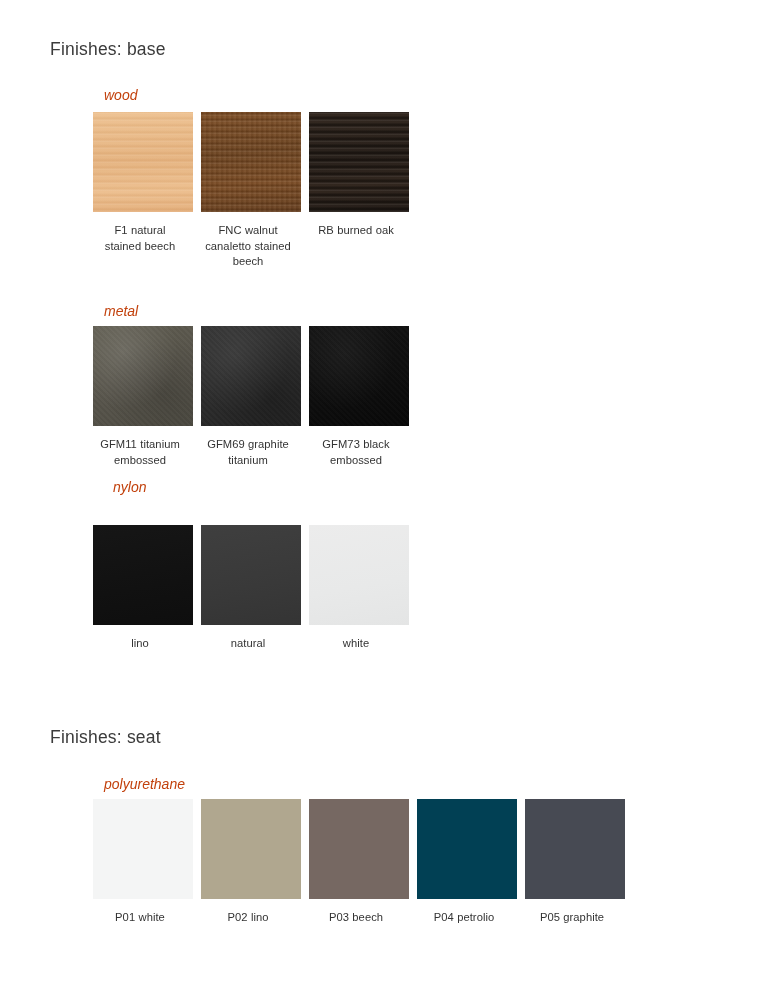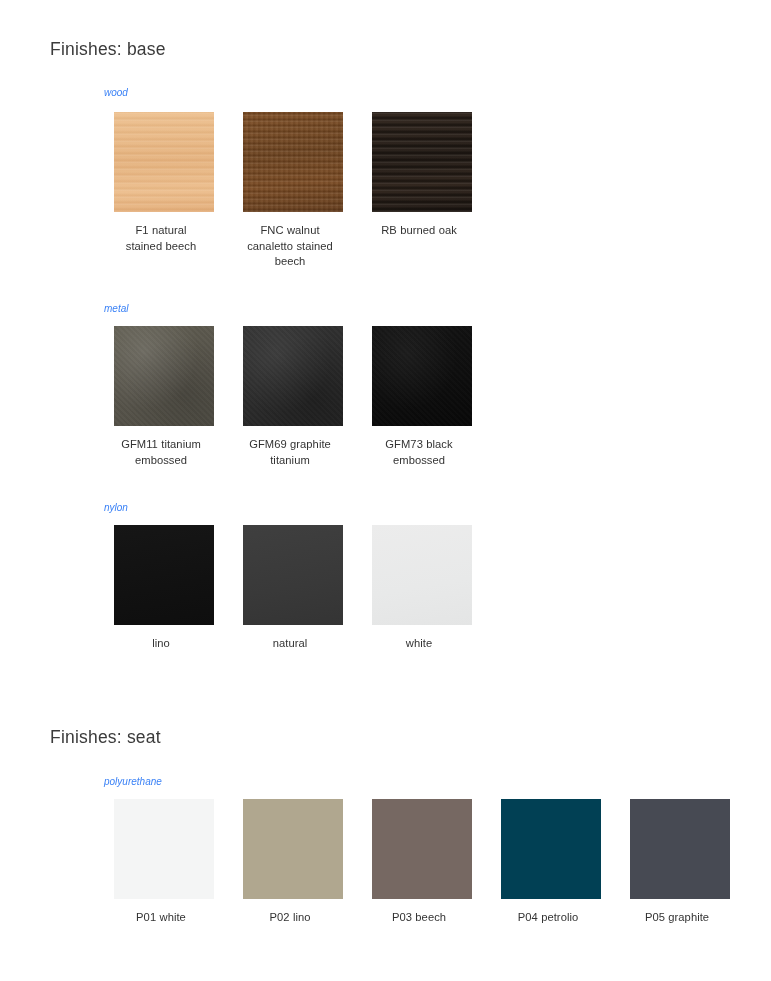--- a/index.html
+++ b/index.html
@@ -34,38 +34,37 @@
     letter-spacing: 0.2px;
     white-space: nowrap;
   }
   .section-title.base { top: 30px; }
   .section-title.seat { top: 718px; }
 
   
   .cat-label {
     position: absolute;
     left: 95px;
-    font-size: 10px;
+    font-size: 14px;
     font-style: italic;
     font-weight: 400;
-    color: #3b82f6;
+    color: #c2410c;
     white-space: nowrap;
   }
 
   
   .swatch-row {
     position: absolute;
     left: 81px;
     display: flex;
     gap: 8px;
   }
   .swatch-cell {
     width: 100px;
     position: relative;
-    margin-left: 21px;
   }
   .swatch {
     width: 100px;
     height: 100px;
     display: block;
   }
   .swatch-caption {
     margin-top: 8px;
     font-size: 11.2px;
     line-height: 15.5px;
@@ -205,21 +204,21 @@
     <div class="swatch-cell">
       <div class="swatch metal-gfm69"></div>
       <div class="swatch-caption">GFM69 graphite titanium</div>
     </div>
     <div class="swatch-cell">
       <div class="swatch metal-gfm73"></div>
       <div class="swatch-caption">GFM73 black embossed</div>
     </div>
   </div>
 
-  <div class="cat-label" style="top:493px;">nylon</div>
+  <div class="cat-label" style="top:470px;margin-left:9px;">nylon</div>
 
   <div class="swatch-row" style="top:513px;">
     <div class="swatch-cell">
       <div class="swatch nylon-black"></div>
       <div class="swatch-caption">lino</div>
     </div>
     <div class="swatch-cell">
       <div class="swatch nylon-graphite"></div>
       <div class="swatch-caption">natural</div>
     </div>

